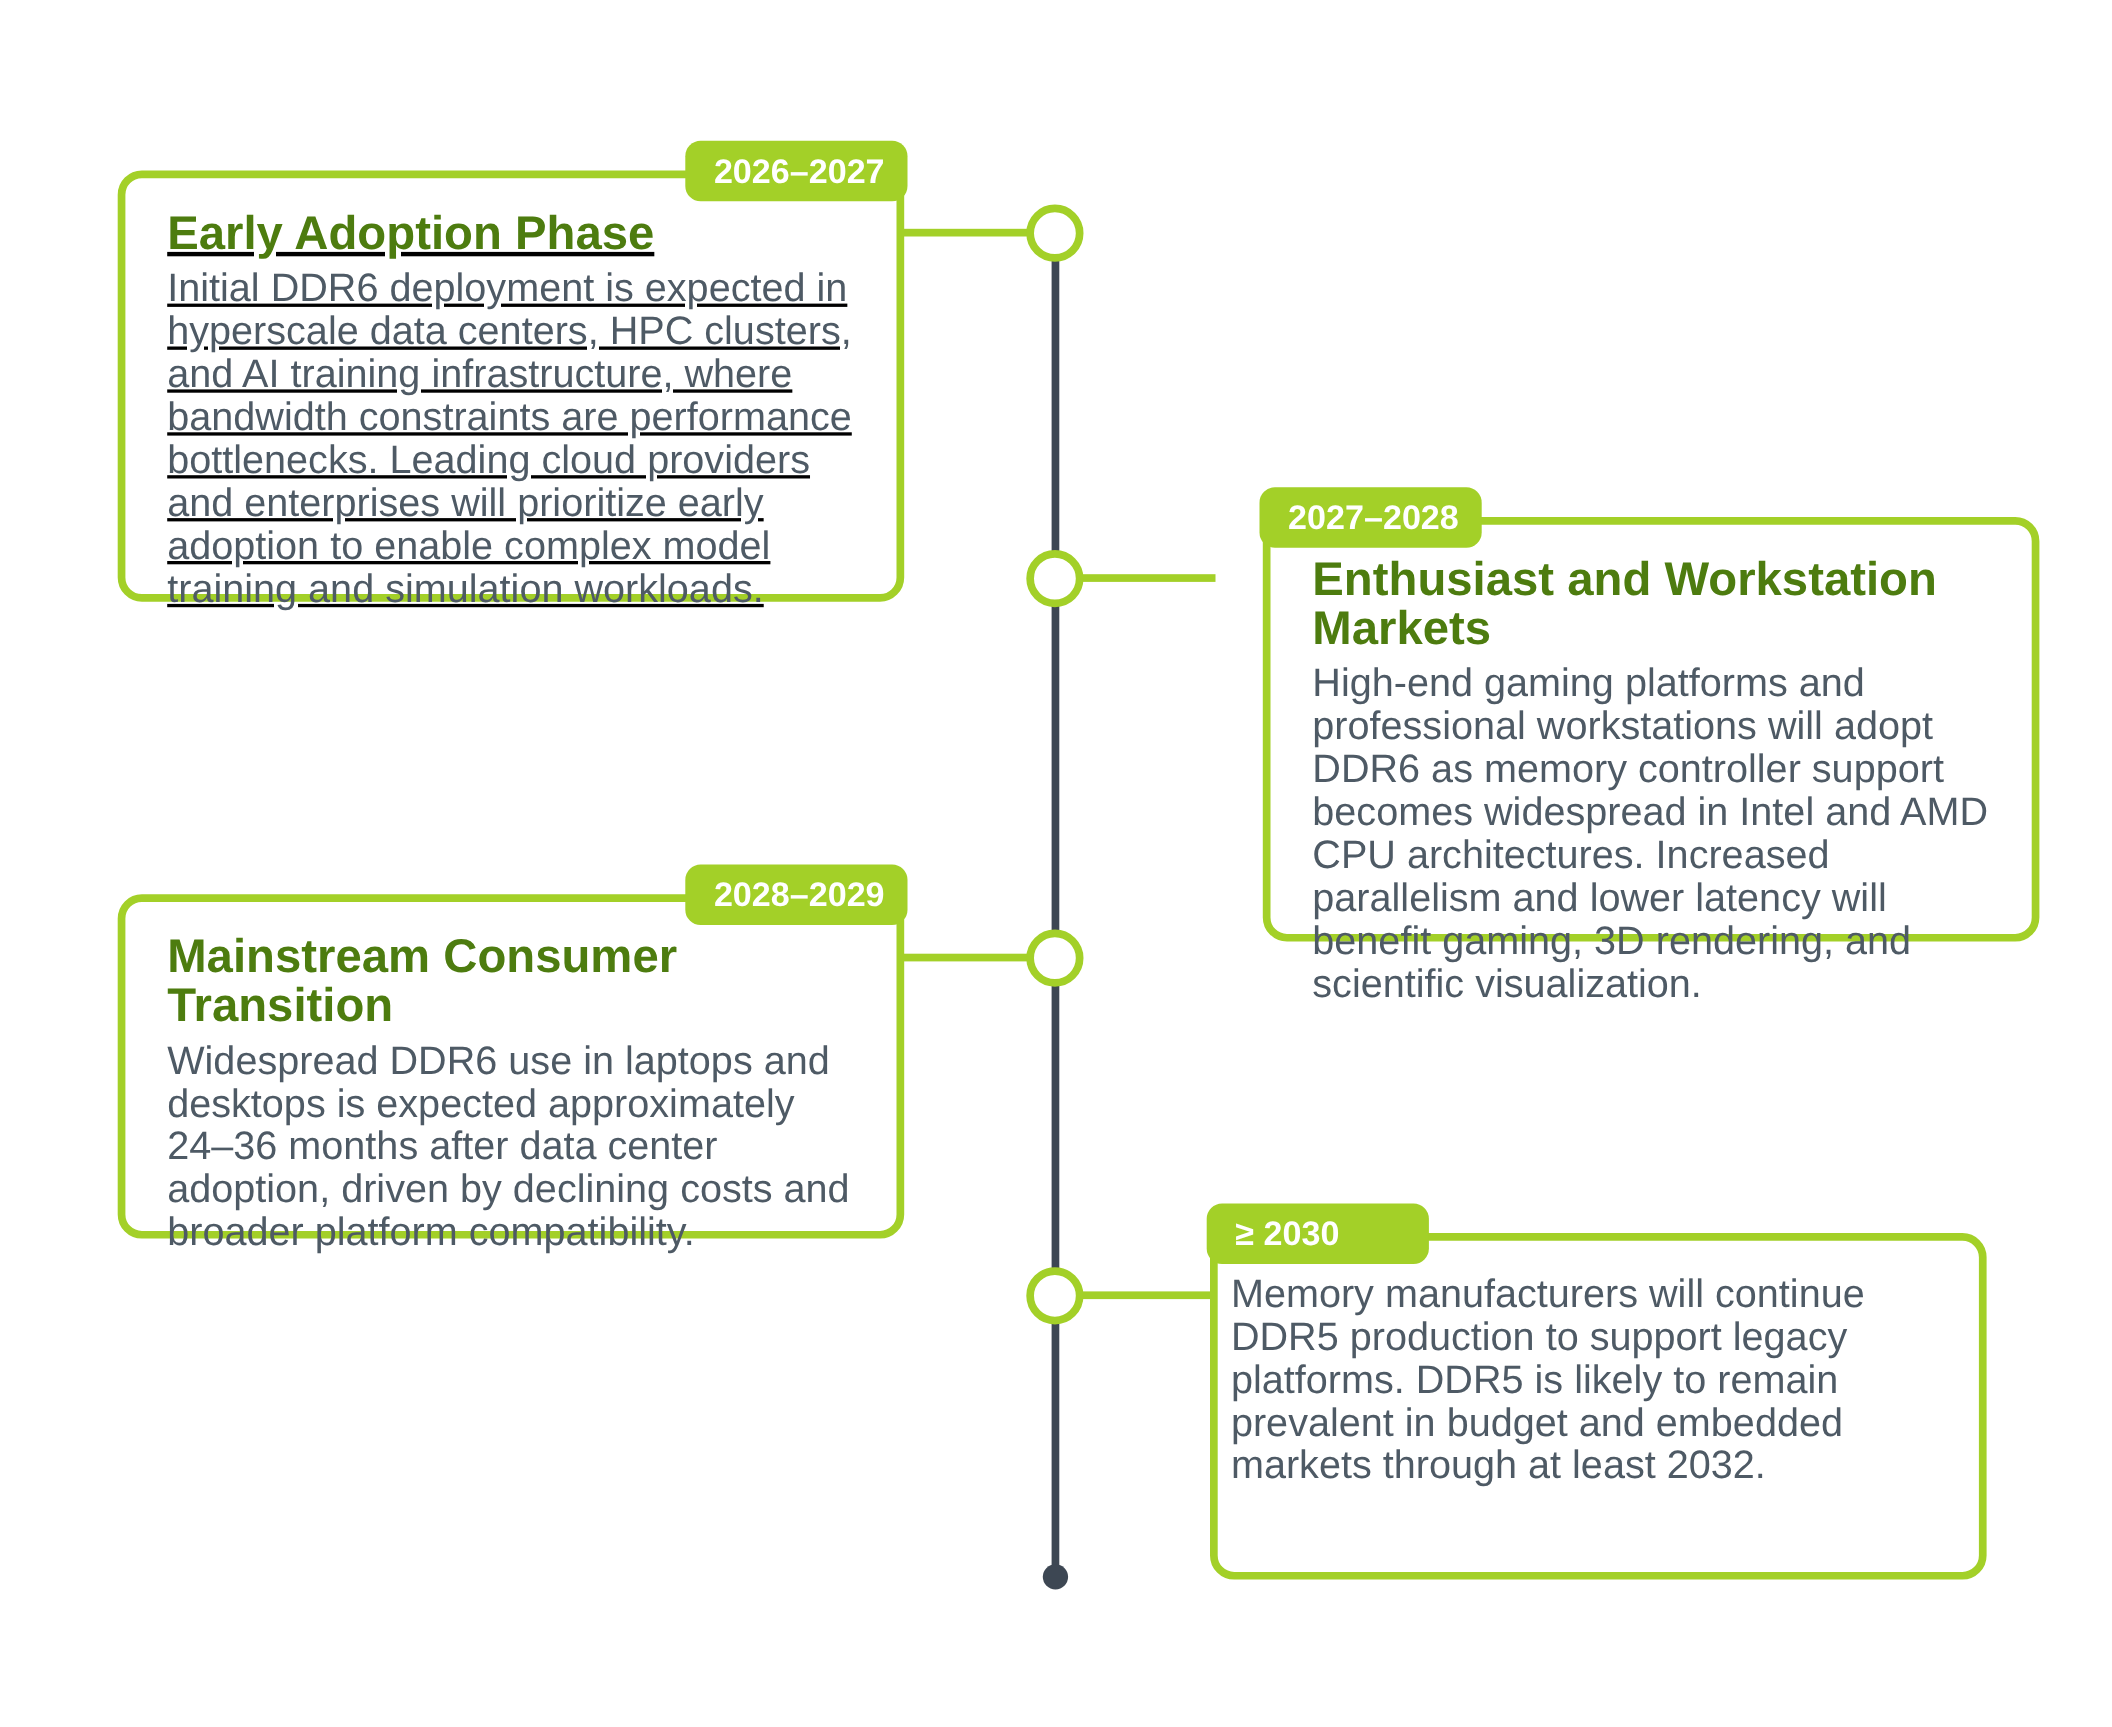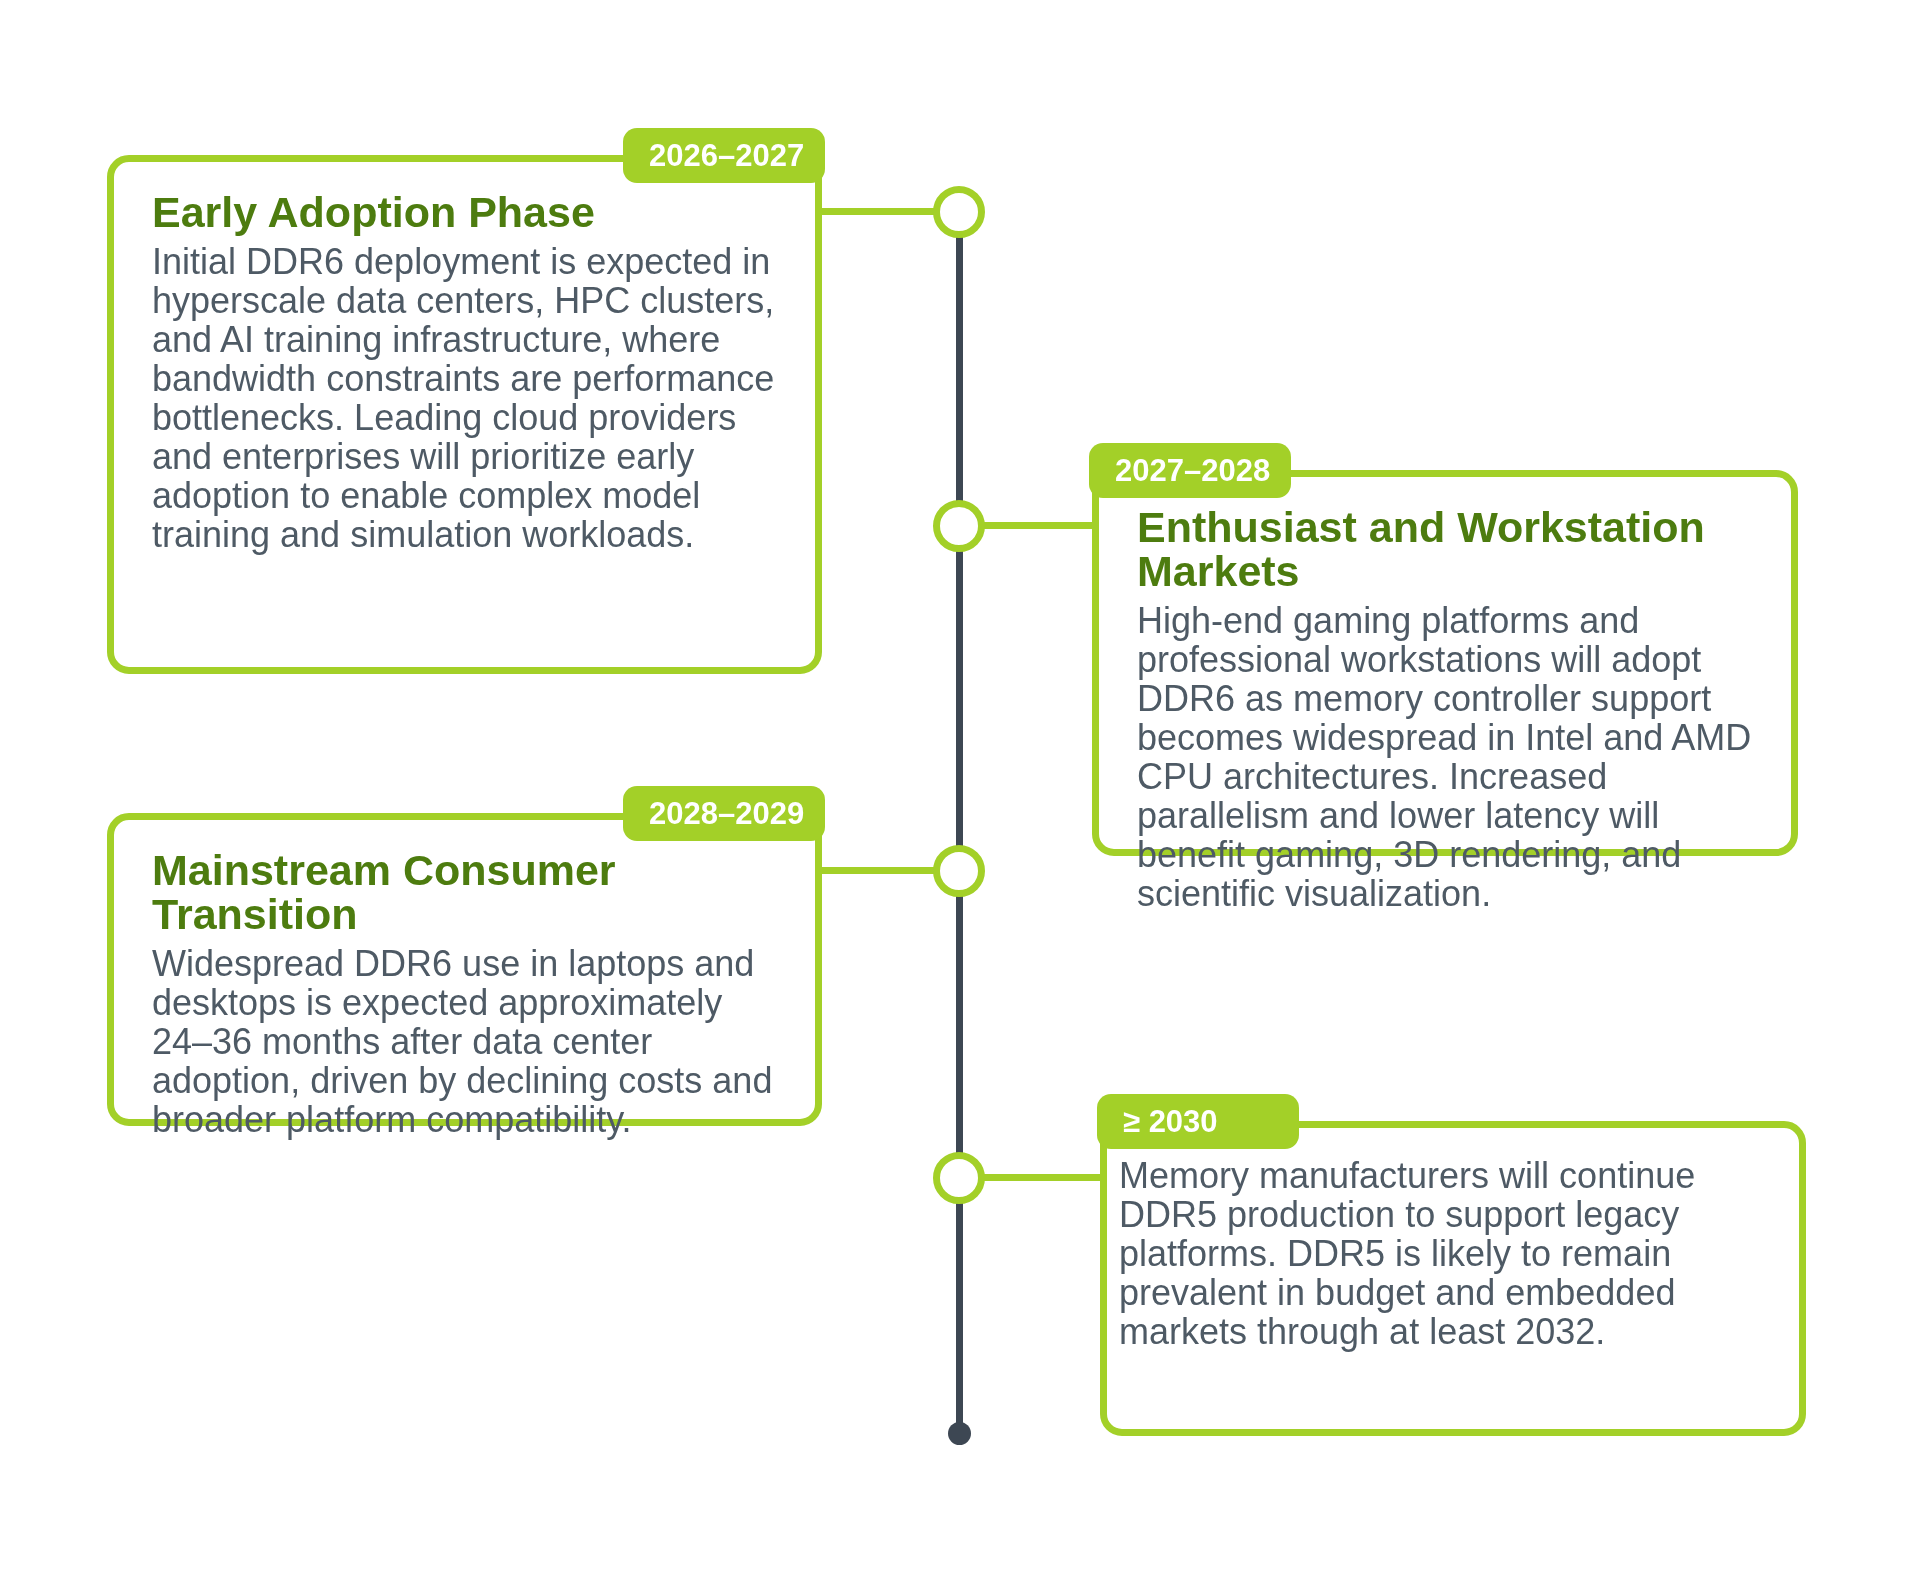--- a/index.html
+++ b/index.html
@@ -64,22 +64,22 @@
   
   .card {
     position: absolute;
     box-sizing: border-box;
     background: #ffffff;
     border: 7px solid #a3d028;
     border-radius: 22px;
     padding: 28px 38px 0 38px;
     z-index: 3;
   }
-  .card.card1 { left: 107px;  top: 155px;  width: 715px; height: 519px; }
-  .card.card2 { left: 1092px; top: 470px;  width: 706px; height: 386px; }
+  .card.card1 { left: 107px;  top: 155px;  width: 715px; height: 392px; text-decoration: underline; }
+  .card.card2 { left: 1148px; top: 470px;  width: 706px; height: 386px; }
   .card.card3 { left: 107px;  top: 813px;  width: 715px; height: 313px; }
   .card.card4 { left: 1100px; top: 1121px; width: 706px; height: 315px; padding-left: 12px; }
   .badge {
     position: absolute;
     top: -34px;
     box-sizing: border-box;
     width: 202px;
     height: 55px;
     line-height: 55px;
     padding: 0 26px;

